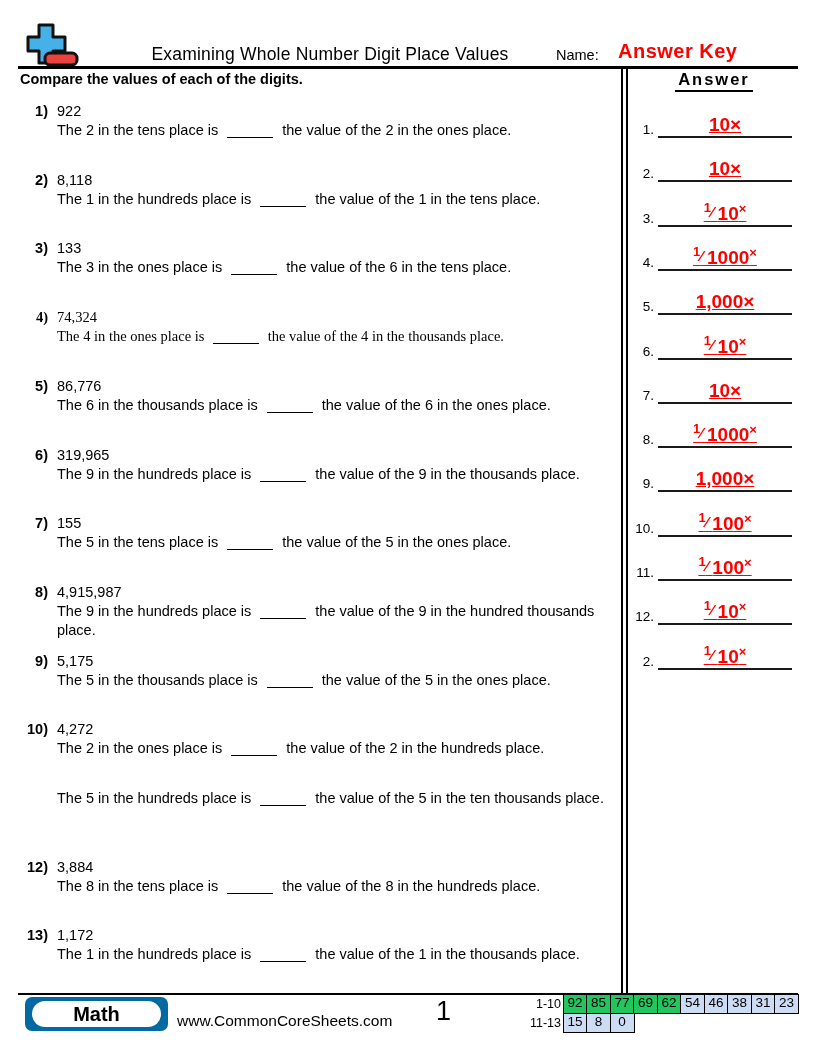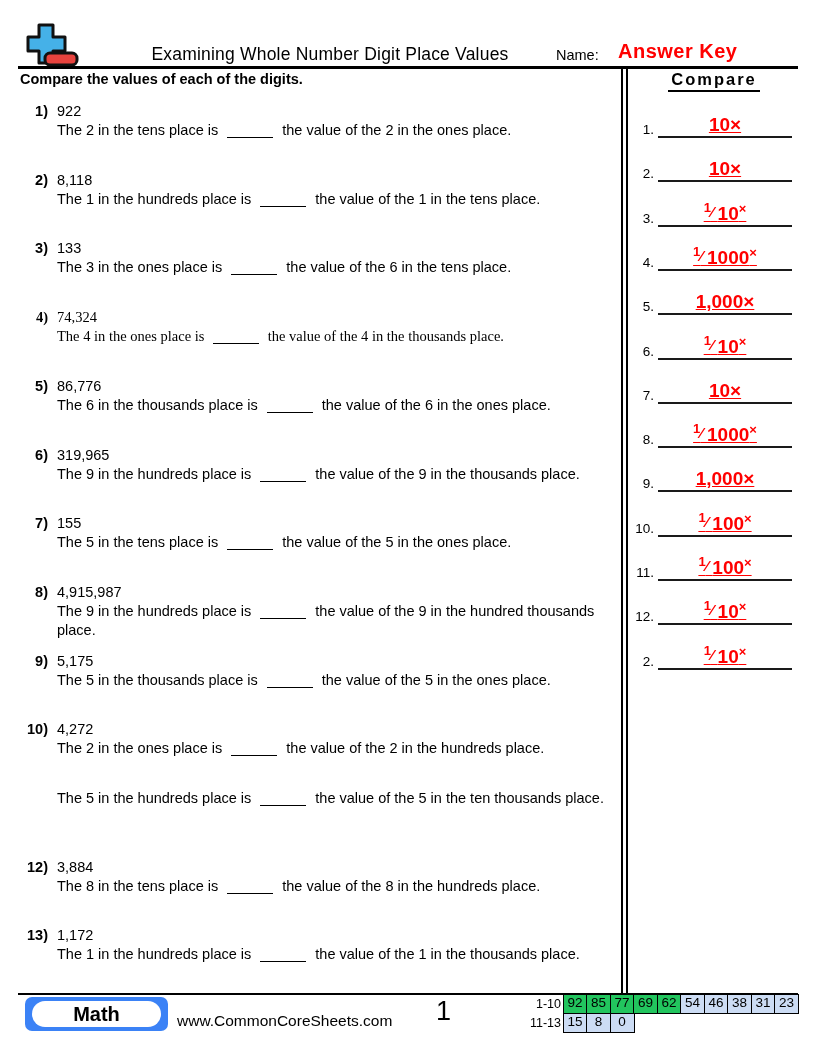--- a/index.html
+++ b/index.html
@@ -53,21 +53,21 @@
   .a-value {
     position:absolute; left:26px; bottom:4px; width:134px; text-align:center;
     color:var(--answer-red); font-weight:700; font-size:19px; line-height:1; white-space:nowrap;text-decoration:underline;
   }
   .f-num   { font-size:13px; vertical-align:8px; }
   .f-slash { font-size:15px; vertical-align:3px; }
   .f-den   { font-size:19px; }
   .f-times { font-size:13px; vertical-align:7px; }
 
   
-  .math-logo { position:absolute; left:25px; top:997px; width:143px; height:34px; background:#3b82f6; border-radius:7px; }
+  .math-logo { position:absolute; left:25px; top:997px; width:143px; height:34px; background:#0369a1; border-radius:7px; }
   .math-pill {
     position:absolute; left:7px; top:4px; right:7px; bottom:4px; background:#fff; border-radius:13px;
     display:flex; align-items:center; justify-content:center; font-weight:700; font-size:20px;
   }
   .website { position:absolute; left:177px; top:1012px; font-size:15.5px; }
   .page-num { position:absolute; left:436px; top:994px; font-size:27px; line-height:34px; }
 
   .score-table { position:absolute; left:520px; top:994px; }
   .score-row { display:flex; height:20px; }
   .score-row + .score-row { margin-top:-1.5px; }
@@ -208,21 +208,21 @@
     <div class="q-head">
       <span class="q-num">13)</span><span class="q-value">1,172</span>
     </div>
     <div class="q-text">
       <span class="q-before">The 1 in the hundreds place is </span><span class="blank"></span><span class="q-after"> the value of the 1 in the thousands place.</span>
     </div>
   </div>
 </div>
 
   <div class="answers-head">
-    <span>Compare</span>
+    <span>Answer</span>
   </div>
   <div id="answers">
   <div class="answer-row" style="top: 102px;">
     <span class="a-num">1.</span>
     <span class="a-value">10×</span>
     <span class="a-line"></span>
   </div>
 
   <div class="answer-row" style="top: 146.3px;">
     <span class="a-num">2.</span>

